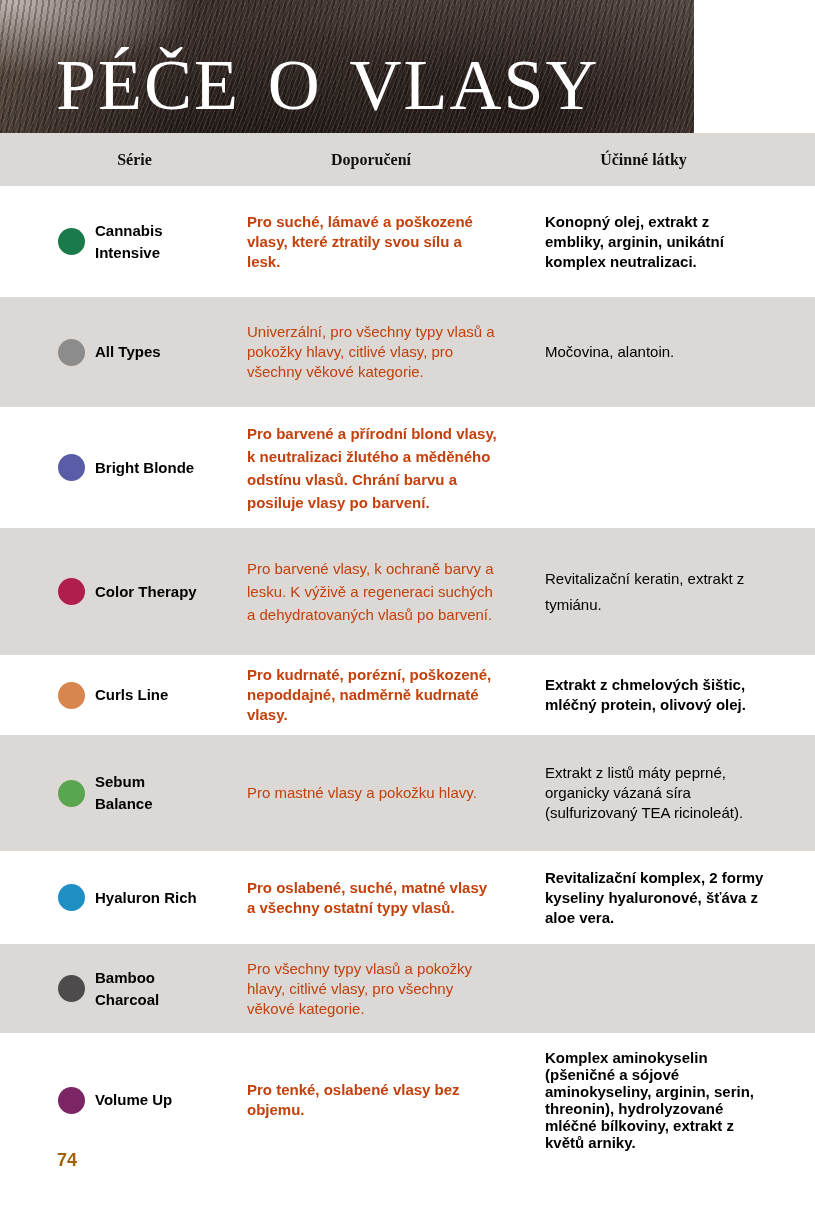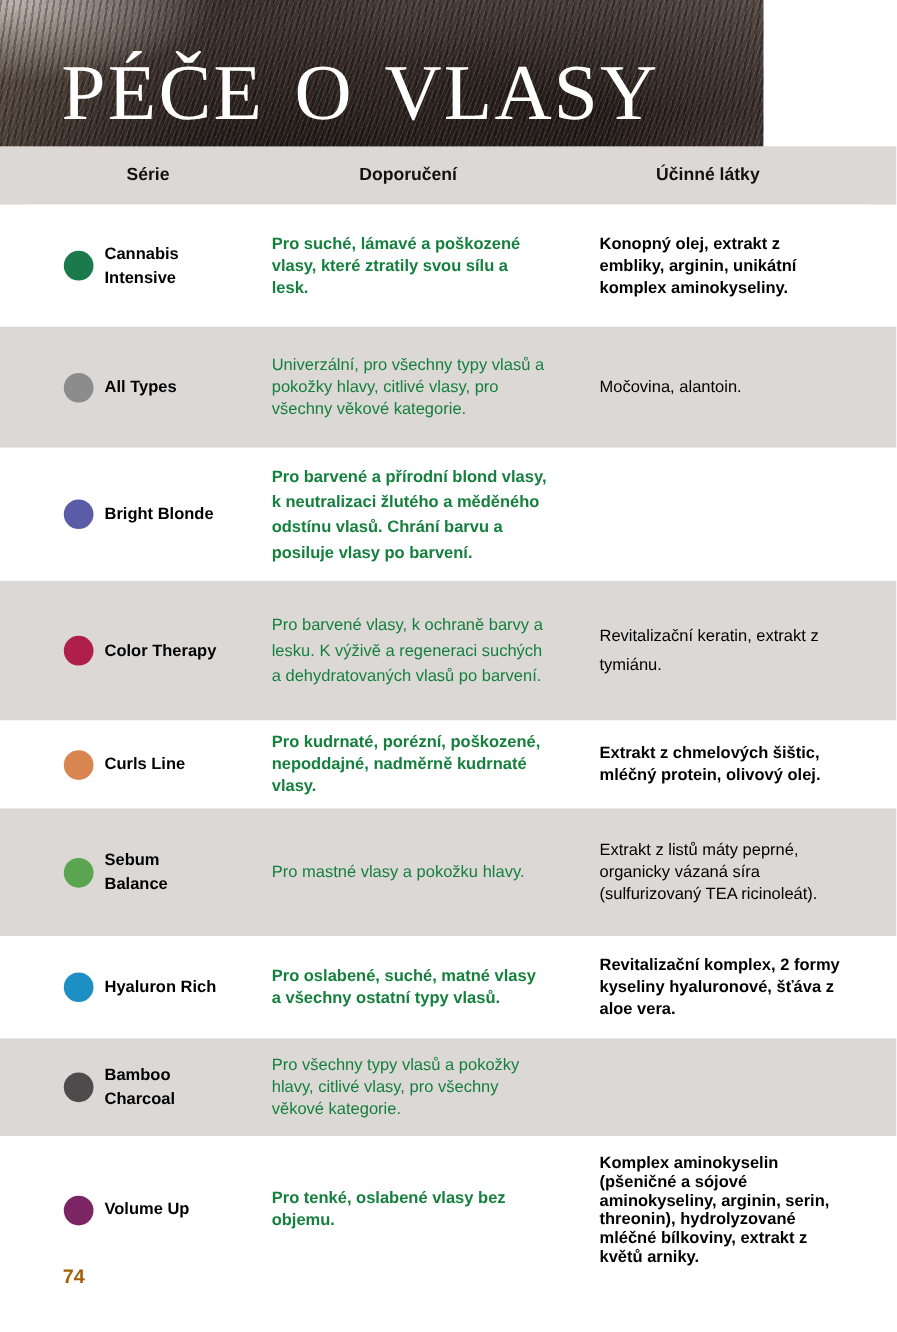--- a/index.html
+++ b/index.html
@@ -22,21 +22,21 @@
     position:absolute;left:56px;top:24px;margin:0;
     font-family:"Liberation Serif",serif;font-weight:400;
     font-variant:small-caps;text-transform:lowercase;
     font-size:103px;line-height:100px;letter-spacing:2px;color:#ffffff;
   }
 
   
   .col-header{
     display:grid;grid-template-columns:189px 298px 1fr;
     align-items:center;height:53px;background:var(--alt-bg,#dcd8d5);
-    padding-left:58px;padding-right:53px;box-sizing:border-box;
+    padding-left:58px;padding-right:53px;box-sizing:border-box;font-family:Liberation Serif, serif;
   }
   .col-header span{font-weight:700;font-size:16px;color:#111;text-align:center;display:block;}
   .col-header .h1{transform:translateX(-18px);}
   .col-header .h2{transform:translateX(-25px);}
   .col-header .h3{transform:translateX(-10px);}
 
   
   .rows{width:815px;}
   .row{
     display:grid;grid-template-columns:37px 152px 298px 1fr;
@@ -49,21 +49,21 @@
   .row:nth-child(3){min-height:121px;}
   .row:nth-child(4){min-height:127px;}
   .row:nth-child(5){min-height:74px;}
   .row:nth-child(6){min-height:116px;}
   .row:nth-child(7){min-height:93px;}
   .row:nth-child(8){min-height:89px;}
   .row:nth-child(9){min-height:134px;align-items:center;}
 
   .dot{width:27px;height:27px;border-radius:50%;}
   .name{font-weight:700;font-size:15px;line-height:22px;color:#000;max-width:104px;}
-  .desc{font-size:15px;line-height:20px;color:#15803d;max-width:250px;}
+  .desc{font-size:15px;line-height:20px;color:#c2410c;max-width:250px;}
   .ingr{font-size:15px;line-height:20px;color:#000;max-width:224px;}
 
   
   .row:nth-child(odd) .desc,
   .row:nth-child(odd) .ingr{font-weight:700;}
 
   
   .row:nth-child(3) .desc,.row:nth-child(4) .desc{line-height:23px;}
   .row:nth-child(3) .ingr,.row:nth-child(4) .ingr{line-height:26px;}
   
@@ -88,21 +88,21 @@
     <span class="h2">Doporučení</span>
     <span class="h3">Účinné látky</span>
   </div>
 
   <div class="rows">
 
     <div class="row">
       <span class="dot" style="background-color: rgb(27, 122, 76);"></span>
       <span class="name">Cannabis Intensive</span>
       <span class="desc">Pro suché, lámavé a poškozené vlasy, které ztratily svou sílu a lesk.</span>
-      <span class="ingr">Konopný olej, extrakt z embliky, arginin, unikátní komplex aminokyseliny.</span>
+      <span class="ingr">Konopný olej, extrakt z embliky, arginin, unikátní komplex neutralizaci.</span>
     </div>
 
     <div class="row">
       <span class="dot" style="background-color: rgb(140, 140, 140);"></span>
       <span class="name">All Types</span>
       <span class="desc">Univerzální, pro všechny typy vlasů a pokožky hlavy, citlivé vlasy, pro všechny věkové kategorie.</span>
       <span class="ingr">Močovina, alantoin.</span>
     </div>
 
     <div class="row">

